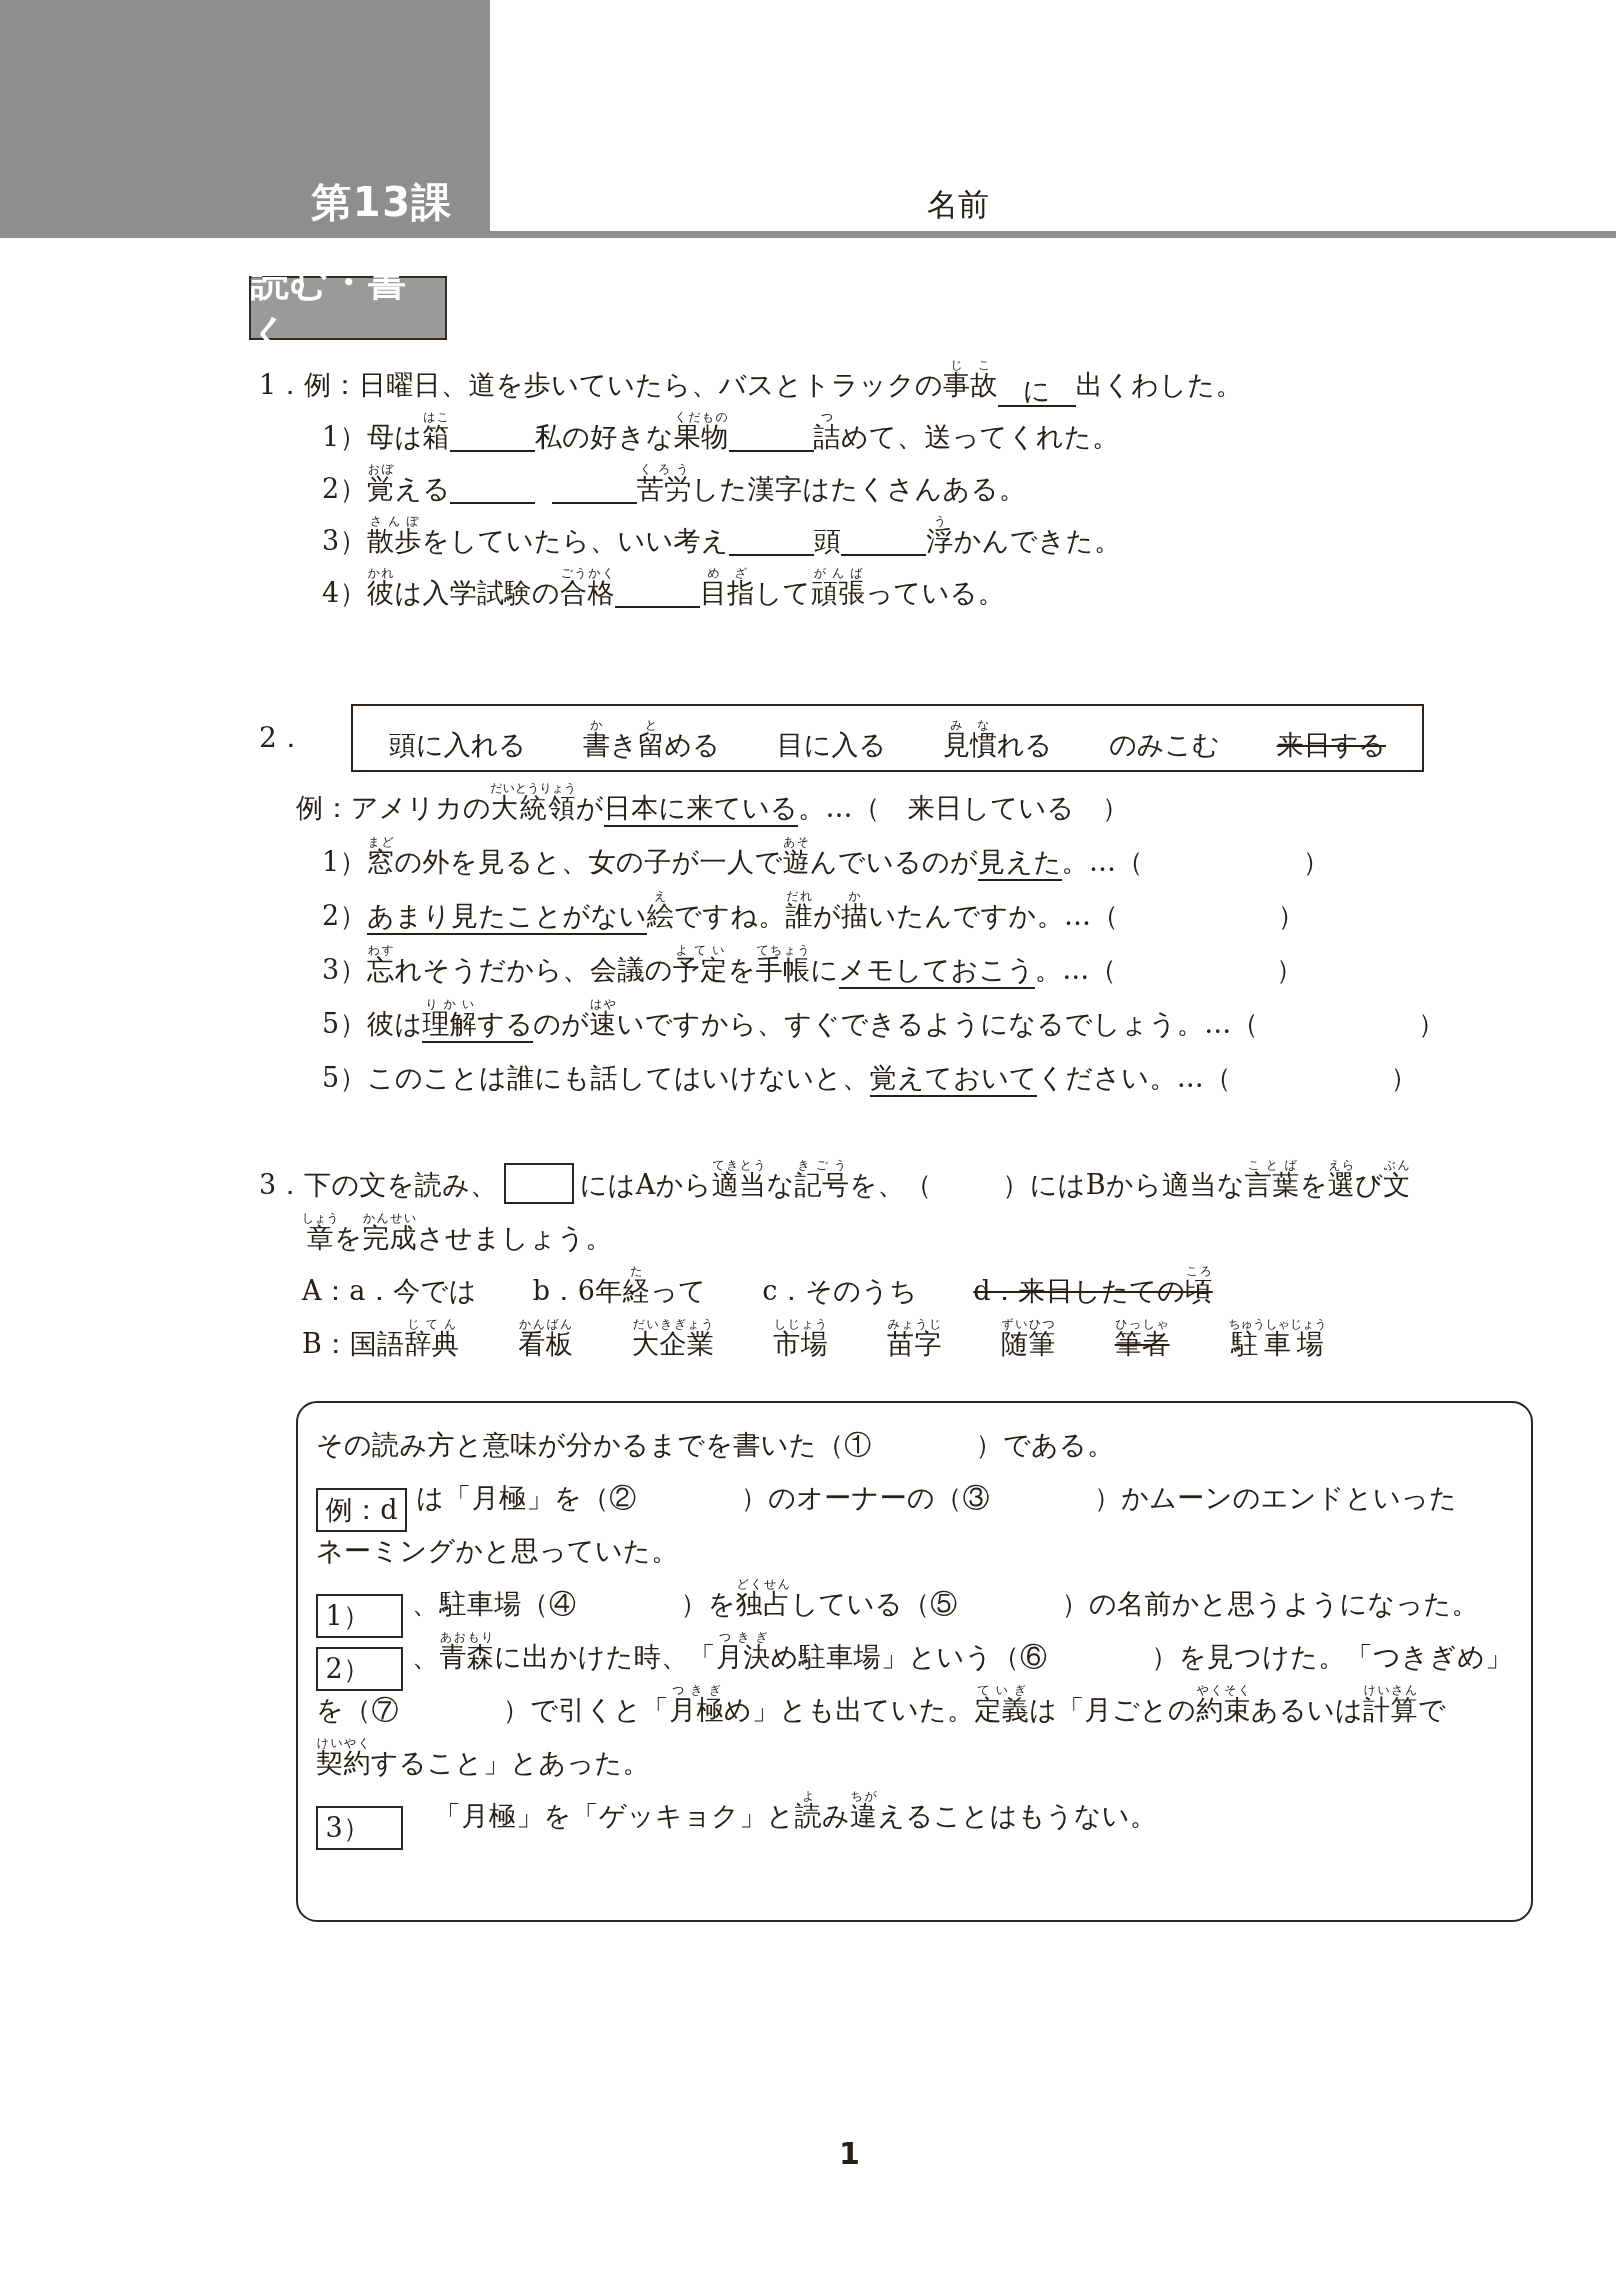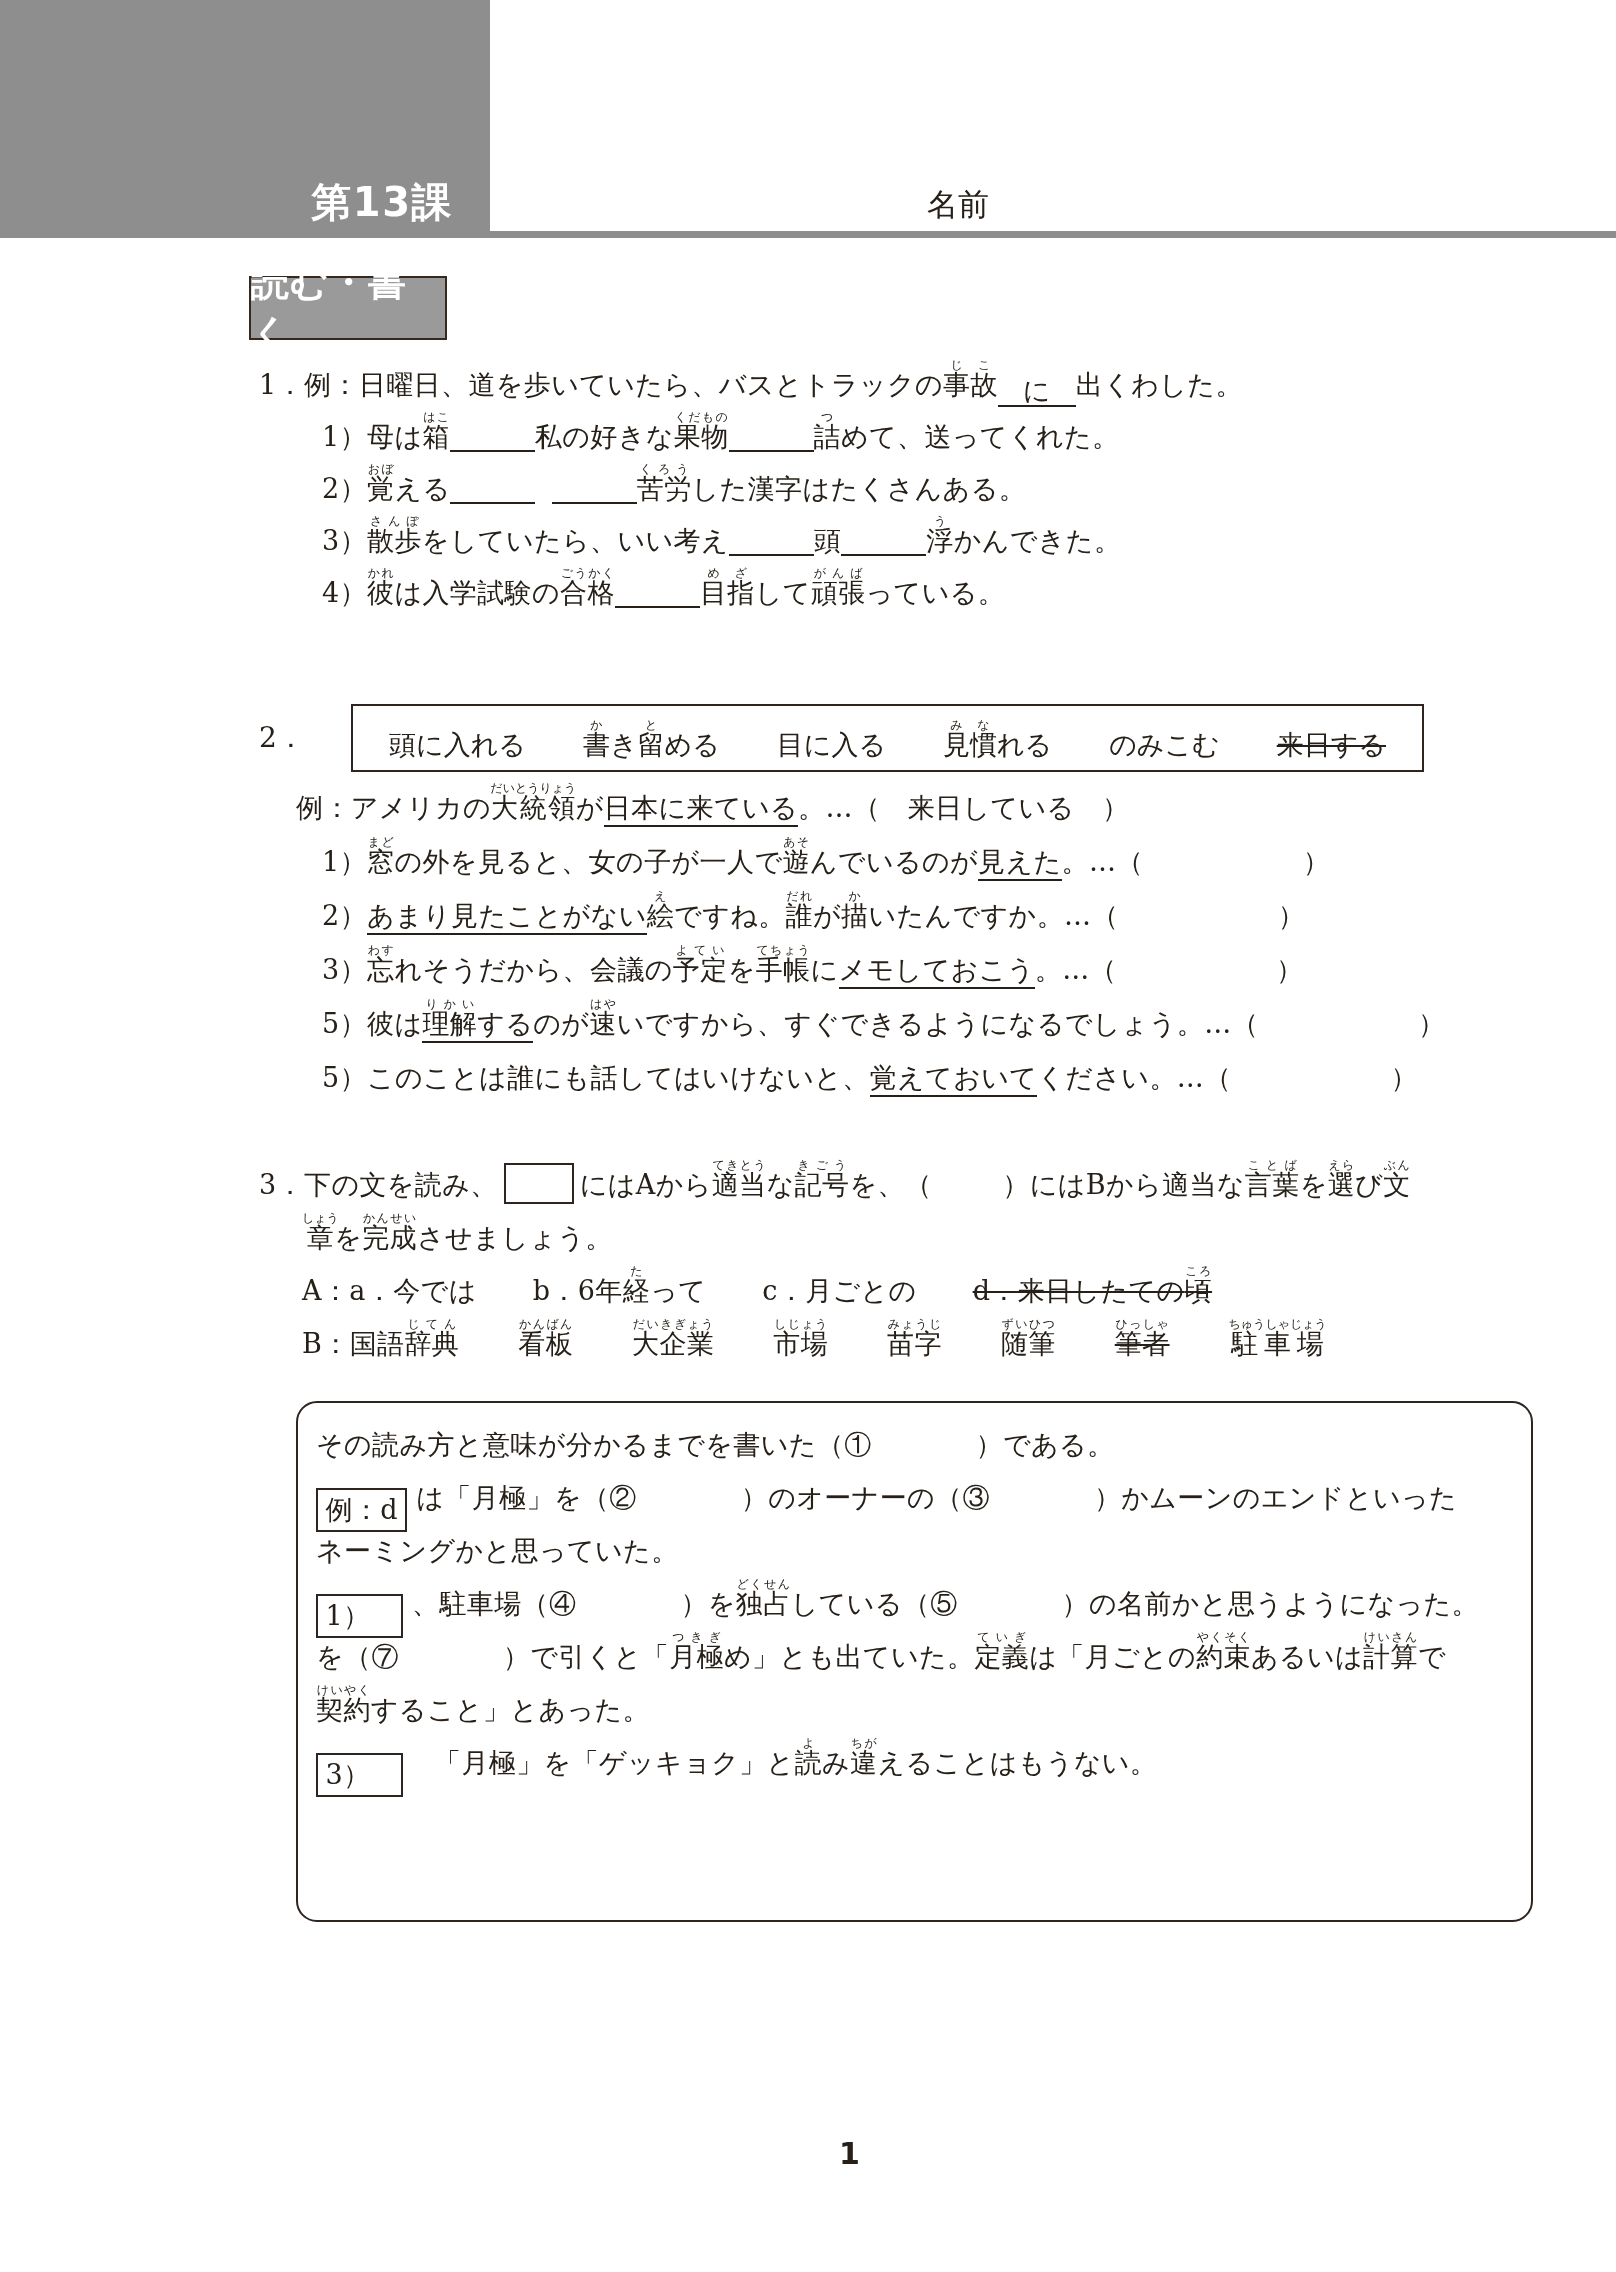--- a/index.html
+++ b/index.html
@@ -90,30 +90,31 @@
       <div class="textline" style="padding-left: 63px;"><span>1）</span><ruby>窓<rt>まど</rt></ruby><span>の外を見ると、女の子が一人で</span><ruby>遊<rt>あそ</rt></ruby><span>んでいるのが</span><span class="u "><span>見えた</span></span><span>。…（</span><span class="gap" style="width: 159px;"></span><span>）</span></div>
       <div class="textline" style="padding-left: 63px;"><span>2）</span><span class="u "><span>あまり見たことがない</span></span><ruby>絵<rt>え</rt></ruby><span>ですね。</span><ruby>誰<rt>だれ</rt></ruby><span>が</span><ruby>描<rt>か</rt></ruby><span>いたんですか。…（</span><span class="gap" style="width: 159px;"></span><span>）</span></div>
       <div class="textline" style="padding-left: 63px;"><span>3）</span><ruby>忘<rt>わす</rt></ruby><span>れそうだから、会議の</span><ruby>予定<rt>よてい</rt></ruby><span>を</span><ruby>手帳<rt>てちょう</rt></ruby><span>に</span><span class="u "><span>メモしておこう</span></span><span>。…（</span><span class="gap" style="width: 159px;"></span><span>）</span></div>
       <div class="textline" style="padding-left: 63px;"><span>5）彼は</span><span class="u "><ruby>理解<rt>りかい</rt></ruby></span><span class="u "><span>する</span></span><span>のが</span><ruby>速<rt>はや</rt></ruby><span>いですから、すぐできるようになるでしょう。…（</span><span class="gap" style="width: 159px;"></span><span>）</span></div>
       <div class="textline" style="padding-left: 63px;"><span>5）このことは誰にも話してはいけないと、</span><span class="u "><span>覚えておいて</span></span><span>ください。…（</span><span class="gap" style="width: 159px;"></span><span>）</span></div>
     </div>
 
   <div class="abs ex3" id="ex3-lines">
       <div class="textline"><span>3．下の文を読み、</span><span class="pbox" style="width: 70px;"></span><span>にはAから</span><ruby>適当<rt>てきとう</rt></ruby><span>な</span><ruby>記号<rt>きごう</rt></ruby><span>を、（</span><span class="gap" style="width: 70px;"></span><span>）にはBから適当な</span><ruby>言葉<rt>ことば</rt></ruby><span>を</span><ruby>選<rt>えら</rt></ruby><span>び</span><ruby>文<rt>ぶん</rt></ruby></div>
       <div class="textline" style="padding-left: 43px;"><ruby>章<rt>しょう</rt></ruby><span>を</span><ruby>完成<rt>かんせい</rt></ruby><span>させましょう。</span></div>
-      <div class="textline" style="padding-left: 43px;"><span>A：a．今では</span><span class="gap" style="width: 56px;"></span><span>b．6年</span><ruby>経<rt>た</rt></ruby><span>って</span><span class="gap" style="width: 56px;"></span><span>c．月ごとの</span><span class="gap" style="width: 56px;"></span><span class="s"><span>d．来日したての</span></span><span class="s"><ruby>頃<rt>ころ</rt></ruby></span></div>
+      <div class="textline" style="padding-left: 43px;"><span>A：a．今では</span><span class="gap" style="width: 56px;"></span><span>b．6年</span><ruby>経<rt>た</rt></ruby><span>って</span><span class="gap" style="width: 56px;"></span><span>c．そのうち</span><span class="gap" style="width: 56px;"></span><span class="s"><span>d．来日したての</span></span><span class="s"><ruby>頃<rt>ころ</rt></ruby></span></div>
       <div class="textline" style="padding-left: 43px;"><span>B：国語</span><ruby>辞典<rt>じてん</rt></ruby><span class="gap" style="width: 59px;"></span><ruby>看板<rt>かんばん</rt></ruby><span class="gap" style="width: 59px;"></span><ruby>大企業<rt>だいきぎょう</rt></ruby><span class="gap" style="width: 59px;"></span><ruby>市場<rt>しじょう</rt></ruby><span class="gap" style="width: 59px;"></span><ruby>苗字<rt>みょうじ</rt></ruby><span class="gap" style="width: 59px;"></span><ruby>随筆<rt>ずいひつ</rt></ruby><span class="gap" style="width: 59px;"></span><span class="s"><ruby>筆者<rt>ひっしゃ</rt></ruby></span><span class="gap" style="width: 59px;"></span><ruby>駐車場<rt>ちゅうしゃじょう</rt></ruby></div>
     </div>
 
   <div class="abs passage-box">
     <div id="passage-lines">
         <div class="pline"><span>その読み方と意味が分かるまでを書いた（①</span><span class="gap" style="width: 104px;"></span><span>）である。</span></div>
         <div class="pline"><span class="lbox">例：d</span><span>は「月極」を（②</span><span class="gap" style="width: 104px;"></span><span>）のオーナーの（③</span><span class="gap" style="width: 104px;"></span><span>）かムーンのエンドといった</span></div>
         <div class="pline"><span>ネーミングかと思っていた。</span></div>
         <div class="pline"><span class="lbox" style="min-width: 87px;">1）</span><span>、駐車場（④</span><span class="gap" style="width: 104px;"></span><span>）を</span><ruby>独占<rt>どくせん</rt></ruby><span>している（⑤</span><span class="gap" style="width: 104px;"></span><span>）の名前かと思うようになった。</span></div>
+        <div class="pline"><span class="lbox" style="min-width: 87px;">2）</span><span>、</span><ruby>青森<rt>あおもり</rt></ruby><span>に出かけた時、「</span><ruby>月決<rt>つきぎ</rt></ruby><span>め駐車場」という（⑥</span><span class="gap" style="width: 104px;"></span><span>）を見つけた。「つきぎめ」</span></div>
         <div class="pline"><span>を（⑦</span><span class="gap" style="width: 104px;"></span><span>）で引くと「</span><ruby>月極<rt>つきぎ</rt></ruby><span>め」とも出ていた。</span><ruby>定義<rt>ていぎ</rt></ruby><span>は「月ごとの</span><ruby>約束<rt>やくそく</rt></ruby><span>あるいは</span><ruby>計算<rt>けいさん</rt></ruby><span>で</span></div>
         <div class="pline"><ruby>契約<rt>けいやく</rt></ruby><span>すること」とあった。</span></div>
         <div class="pline"><span class="lbox" style="min-width: 87px;">3）</span><span class="gap" style="width: 22px;"></span><span>「月極」を「ゲッキョク」と</span><ruby>読<rt>よ</rt></ruby><span>み</span><ruby>違<rt>ちが</rt></ruby><span>えることはもうない。</span></div>
       </div>
   </div>
 
   <div class="abs page-number">1</div>
 </div>
 
 

